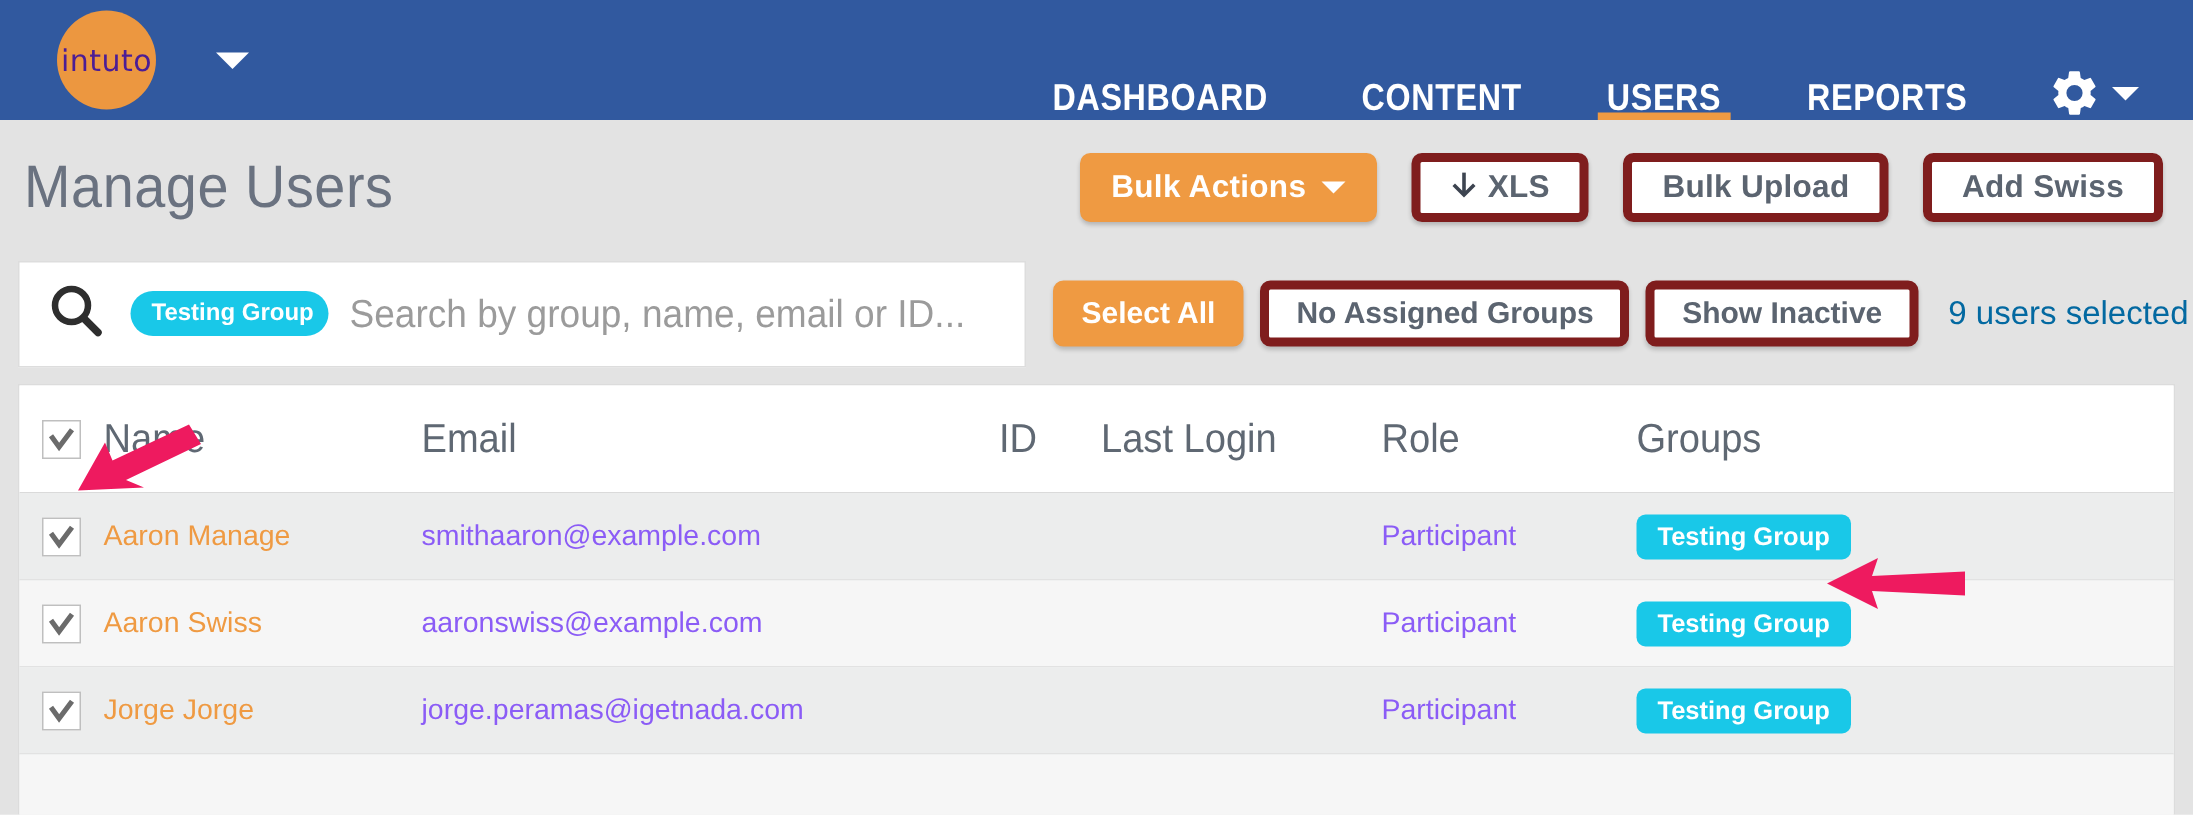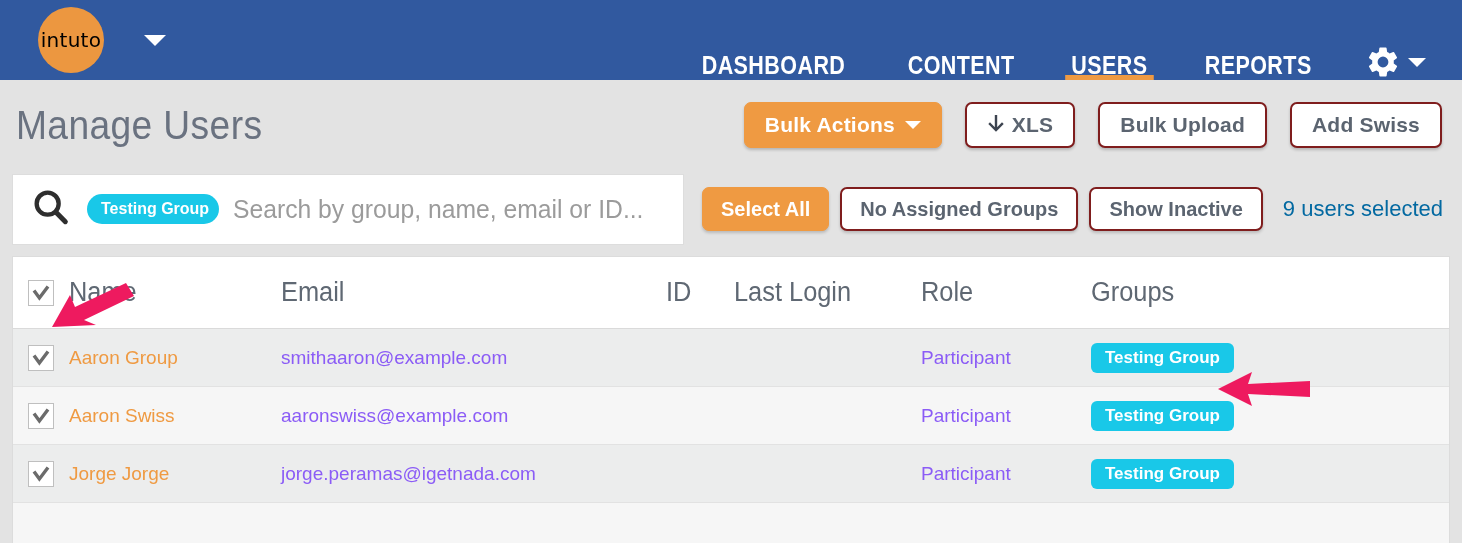--- a/index.html
+++ b/index.html
@@ -18,21 +18,21 @@
     display: flex;
     align-items: center;
   }
   .logo-wrap { margin-left: 38px; }
   .logo {
     width: 66px; height: 66px; border-radius: 50%;
     background: #ec9740;
     display: flex; align-items: center; justify-content: center;
   }
   .logo-text {
-    color: #000000;
+    color: #4c1d95;
     font-size: 20px;
     letter-spacing: .3px;
     font-family: "DejaVu Sans", sans-serif;
     font-weight: 400;
   }
   .logo-caret {
     margin-left: 40px;
     width: 0; height: 0;
     border-left: 11px solid transparent;
     border-right: 11px solid transparent;
@@ -102,21 +102,21 @@
     gap: 7px;
     padding: 0 20px;
     font-size: 21px;
     font-weight: 700;
     font-family: "Liberation Sans Narrow", "Liberation Sans", sans-serif;
     letter-spacing: .2px;
     white-space: nowrap;
     box-shadow: 0 2px 3px rgba(0,0,0,.20);
   }
   .btn-orange { background: #ef9a42; color: #ffffff; border: 1px solid #ef9a42; }
-  .btn-white  { background: #ffffff; color: #5b6470; border: 2px solid #7f1d1d; }
+  .btn-white  { background: #ffffff; color: #5b6470; border: 6px solid #7f1d1d; }
   .btn .caret-w {
     width: 0; height: 0;
     border-left: 8px solid transparent;
     border-right: 8px solid transparent;
     border-top: 8px solid #ffffff;
     margin-left: 3px;
   }
 
   
   .filter-row {
@@ -355,21 +355,21 @@
   </div>
 
   <div class="trow tbody-row">
     <div class="c-check">
       <span class="cb">
         <svg width="20" height="20" viewBox="0 0 20 20">
           <path d="M3 7.5 L8.4 15 L17 3.5" stroke="#6b6b6b" stroke-width="3.4" fill="none"></path>
         </svg>
       </span>
     </div>
-    <div class="c-name  cell name">Aaron Group</div>
+    <div class="c-name  cell name">Aaron Manage</div>
     <div class="c-email cell">smithaaron@example.com</div>
     <div class="c-id    cell"></div>
     <div class="c-login cell"></div>
     <div class="c-role  cell">Participant</div>
     <div class="c-group">
       <span class="grp-chip">Testing Group</span>
     </div>
   </div>
 
   <div class="trow tbody-row">

